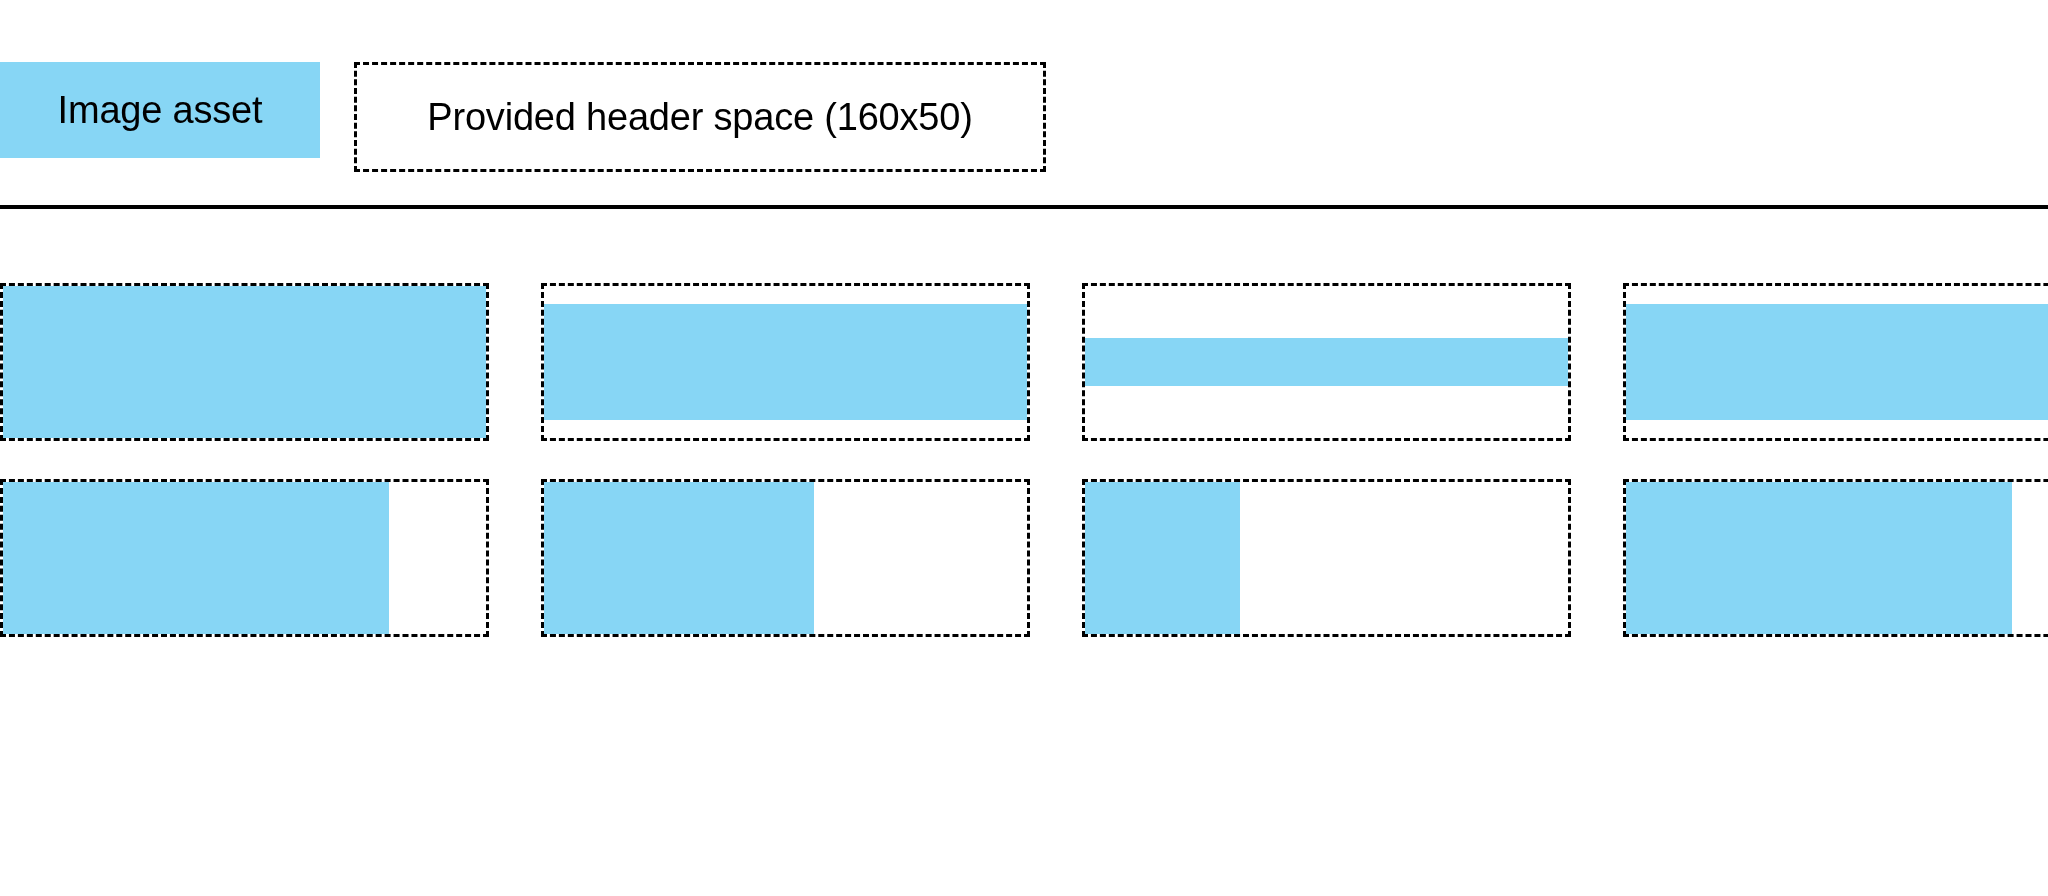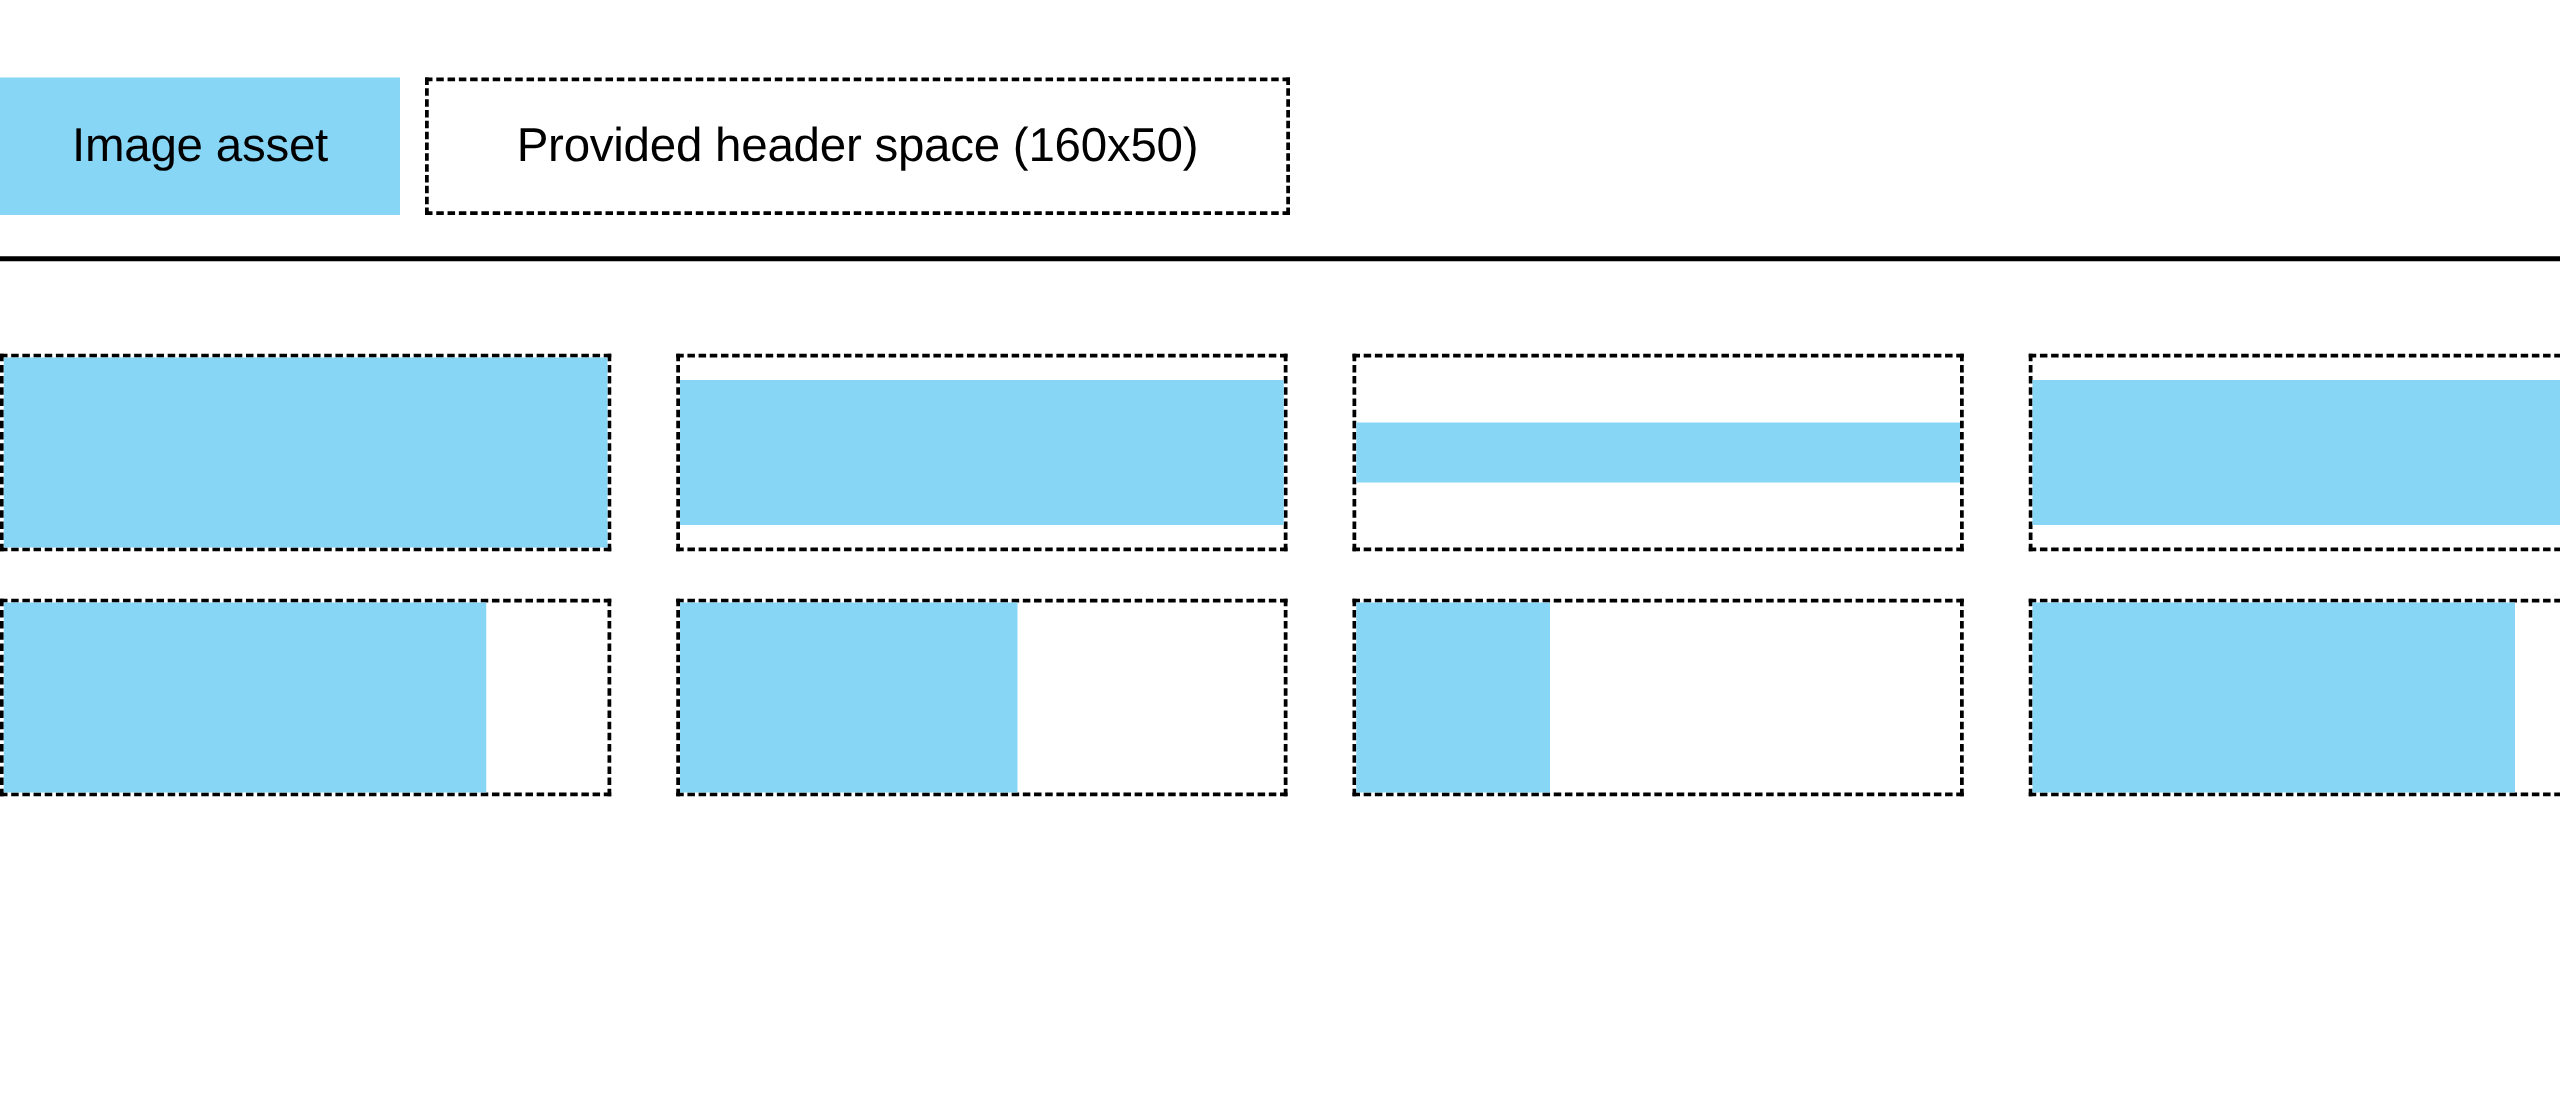--- a/index.html
+++ b/index.html
@@ -47,22 +47,22 @@
     position: absolute;
     top: 50%;
     transform: translateY(-50%);
   }
 
   .rule {              
     background: #000000;
   }
 
   
-  #legend-swatch   { left: 0px;   top: 62px;  width: 320px; height: 110px; }
-  #legend-specbox  { left: 340px; top: 62px;  width: 692px; height: 110px; }
+  #legend-swatch   { left: 0px;   top: 62px;  width: 320px; height: 96px; }
+  #legend-specbox  { left: 354px; top: 62px;  width: 692px; height: 110px; }
   #legend-swatch .center-label { left: 50%; }
 
   
   #divider { left: 0px; top: 205px; width: 2048px; height: 4px; }
 
   
   .cell-r1 { top: 283px; height: 158px; }
   #r1c1 { left: 0px;    width: 489px; }
   #r1c2 { left: 541px;  width: 489px; }
   #r1c3 { left: 1082px; width: 489px; }

